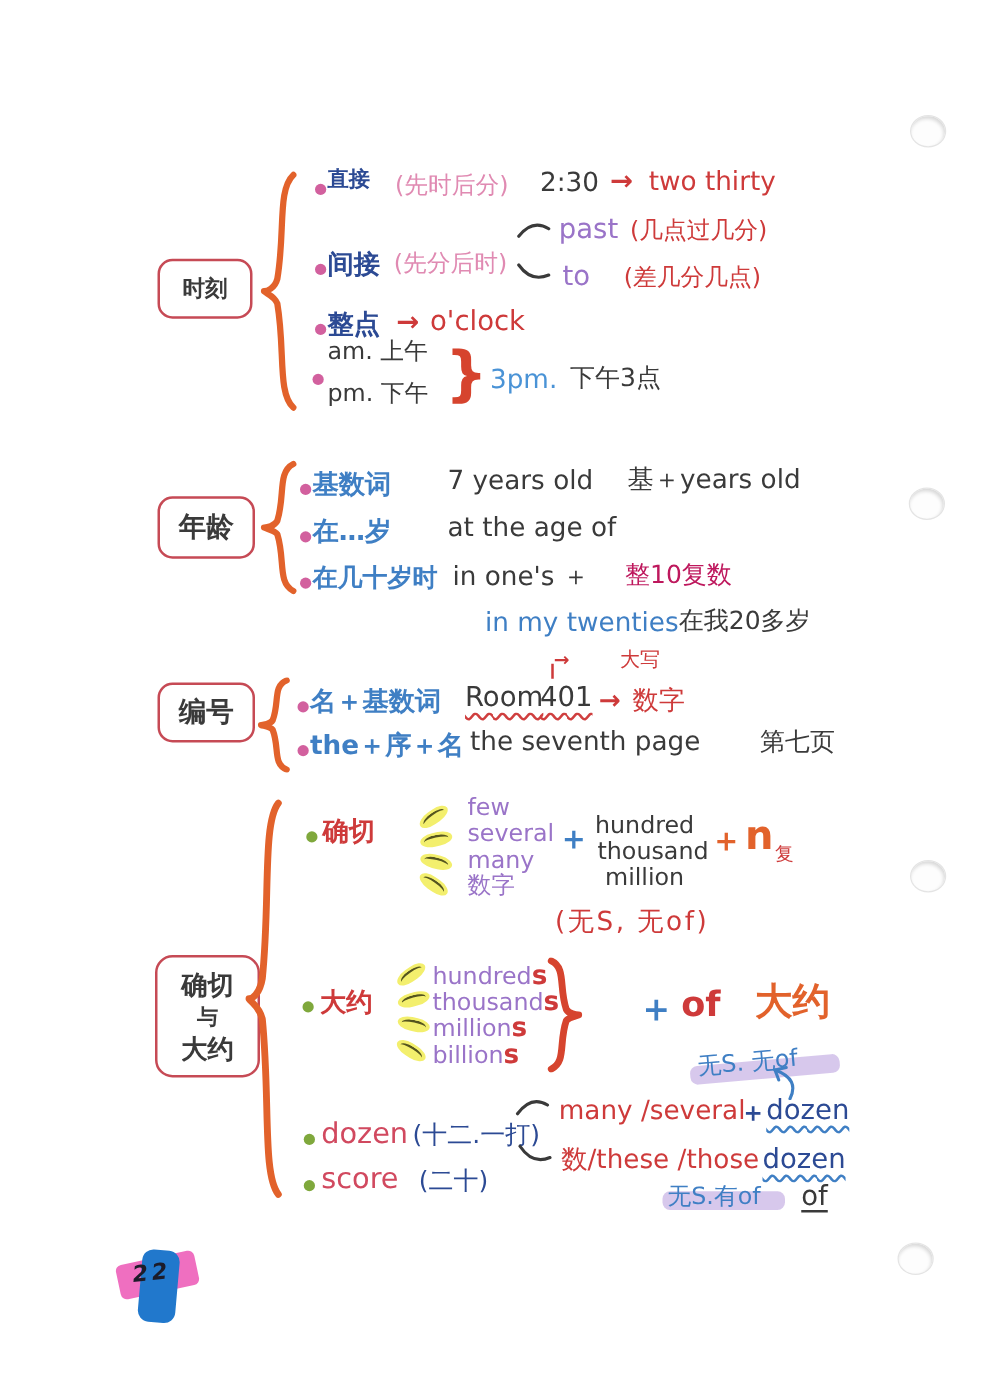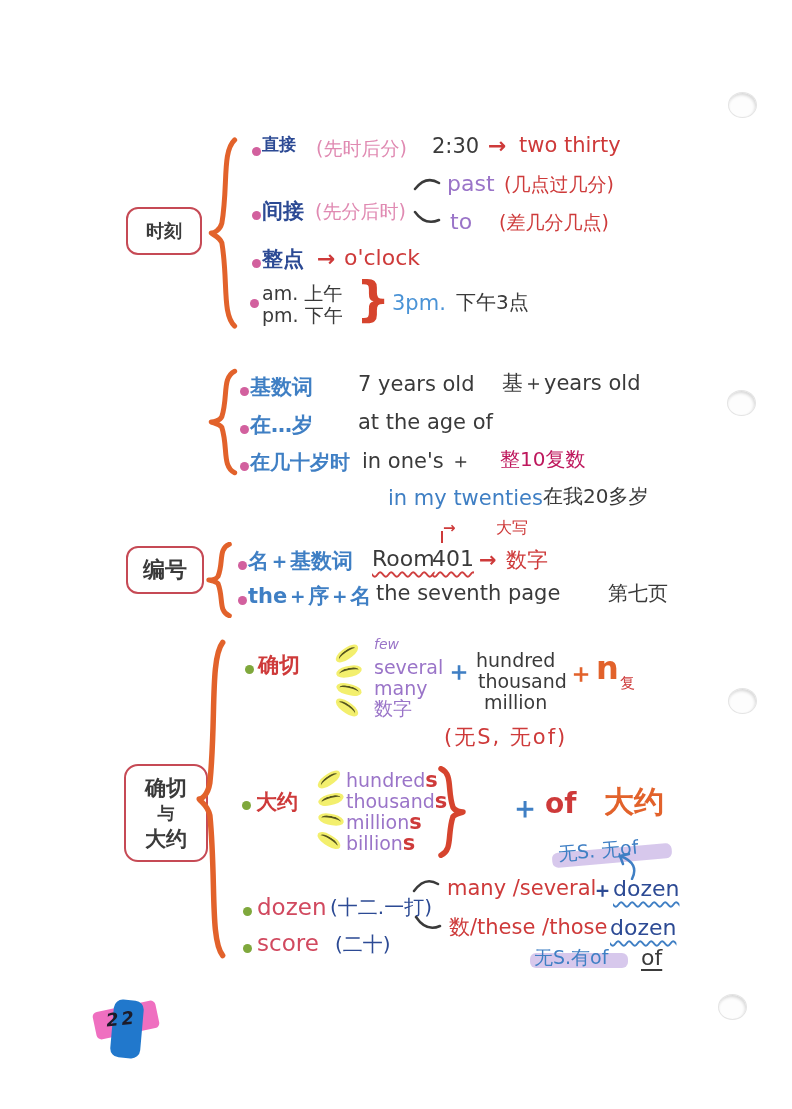--- a/index.html
+++ b/index.html
@@ -69,26 +69,29 @@
   <span class="abs red" style="left:504px; top:175px; font-size:19px;">(几点过几分)</span>
   <span class="abs purple" style="left:450px; top:210px; font-size:22px;">to</span>
   <span class="abs red" style="left:499px; top:213px; font-size:19px;">(差几分几点)</span>
 
   <div class="bullet pk" style="left:252px; top:259px;"></div>
   <span class="abs navy bold" style="left:262px; top:248px; font-size:21px;">整点</span>
   <span class="abs red bold" style="left:317px; top:247px; font-size:22px;">→</span>
   <span class="abs red" style="left:344px; top:246px; font-size:22px;">o'clock</span>
 
   <div class="bullet pk" style="left:250px; top:299px;"></div>
-  <span class="abs black" style="left:262px; top:284px; font-size:19px;">am. 上午</span>
+  <span class="abs black" style="left:262px; top:272px; font-size:19px;">am. 上午</span>
   <span class="abs black" style="left:262px; top:306px; font-size:19px;">pm. 下午</span>
   <span class="abs bold" style="left:356px; top:274px; font-size:48px; color:#d6442e;">}</span>
   <span class="abs sky" style="left:392px; top:292px; font-size:21px;">3pm.</span>
   <span class="abs black" style="left:456px; top:292px; font-size:20px;">下午3点</span>
 
+  <div class="label-box" style="left:126px; top:397px; width:74px; height:46px; font-size:22px;">
+    <span>年龄</span>
+  </div>
   <svg class="brace" style="left:208px; top:368px;" width="32" height="108" viewBox="0 0 30 100" preserveAspectRatio="none">
     <path d="M25,3 C13,9 19,26 13,45 C11,49 5,50 3,50 C5,51 11,52 13,55 C19,74 13,91 25,97" stroke="#e2622b" stroke-width="5" vector-effect="non-scaling-stroke"></path>
   </svg>
 
   <div class="bullet pk" style="left:240px; top:387px;"></div>
   <span class="abs blue bold" style="left:250px; top:376px; font-size:21px;">基数词</span>
   <span class="abs black" style="left:358px; top:373px; font-size:21px;">7 years old</span>
   <span class="abs black" style="left:502px; top:372px; font-size:21px;">基＋years old</span>
 
   <div class="bullet pk" style="left:240px; top:425px;"></div>
@@ -132,21 +135,21 @@
   <svg class="brace" style="left:196px; top:636px;" width="32" height="326" viewBox="0 0 30 100" preserveAspectRatio="none">
     <path d="M25,2 C13,7 19,26 13,45 C11,49 5,50 3,50 C5,51 11,52 13,55 C19,75 13,93 25,98" stroke="#e2622b" stroke-width="5.5" vector-effect="non-scaling-stroke"></path>
   </svg>
 
   <div class="bullet gn" style="left:245px; top:665px;"></div>
   <span class="abs red bold" style="left:258px; top:654px; font-size:21px;">确切</span>
   <div class="tick" style="left:334px; top:648px; transform:rotate(-35deg);"></div>
   <div class="tick" style="left:336px; top:666px; transform:rotate(-12deg);"></div>
   <div class="tick" style="left:336px; top:684px; transform:rotate(14deg);"></div>
   <div class="tick" style="left:334px; top:702px; transform:rotate(35deg);"></div>
-  <span class="abs purple" style="left:374px; top:637px; font-size:14px;font-style:italic;">few</span>
+  <span class="abs purple" style="left:374px; top:637px; font-size:19px;">few</span>
   <span class="abs purple" style="left:374px; top:658px; font-size:19px;">several</span>
   <span class="abs purple" style="left:374px; top:679px; font-size:19px;">many</span>
   <span class="abs purple" style="left:374px; top:699px; font-size:19px;">数字</span>
   <span class="abs blue bold" style="left:446px; top:658px; font-size:26px;">＋</span>
   <span class="abs black" style="left:476px; top:651px; font-size:19px;">hundred</span>
   <span class="abs black" style="left:478px; top:672px; font-size:19px;">thousand</span>
   <span class="abs black" style="left:484px; top:693px; font-size:19px;">million</span>
   <span class="abs orange bold" style="left:568px; top:660px; font-size:26px;">＋</span>
   <span class="abs orange bold" style="left:596px; top:652px; font-size:32px;">n</span>
   <span class="abs red" style="left:620px; top:676px; font-size:15px;">复</span>

